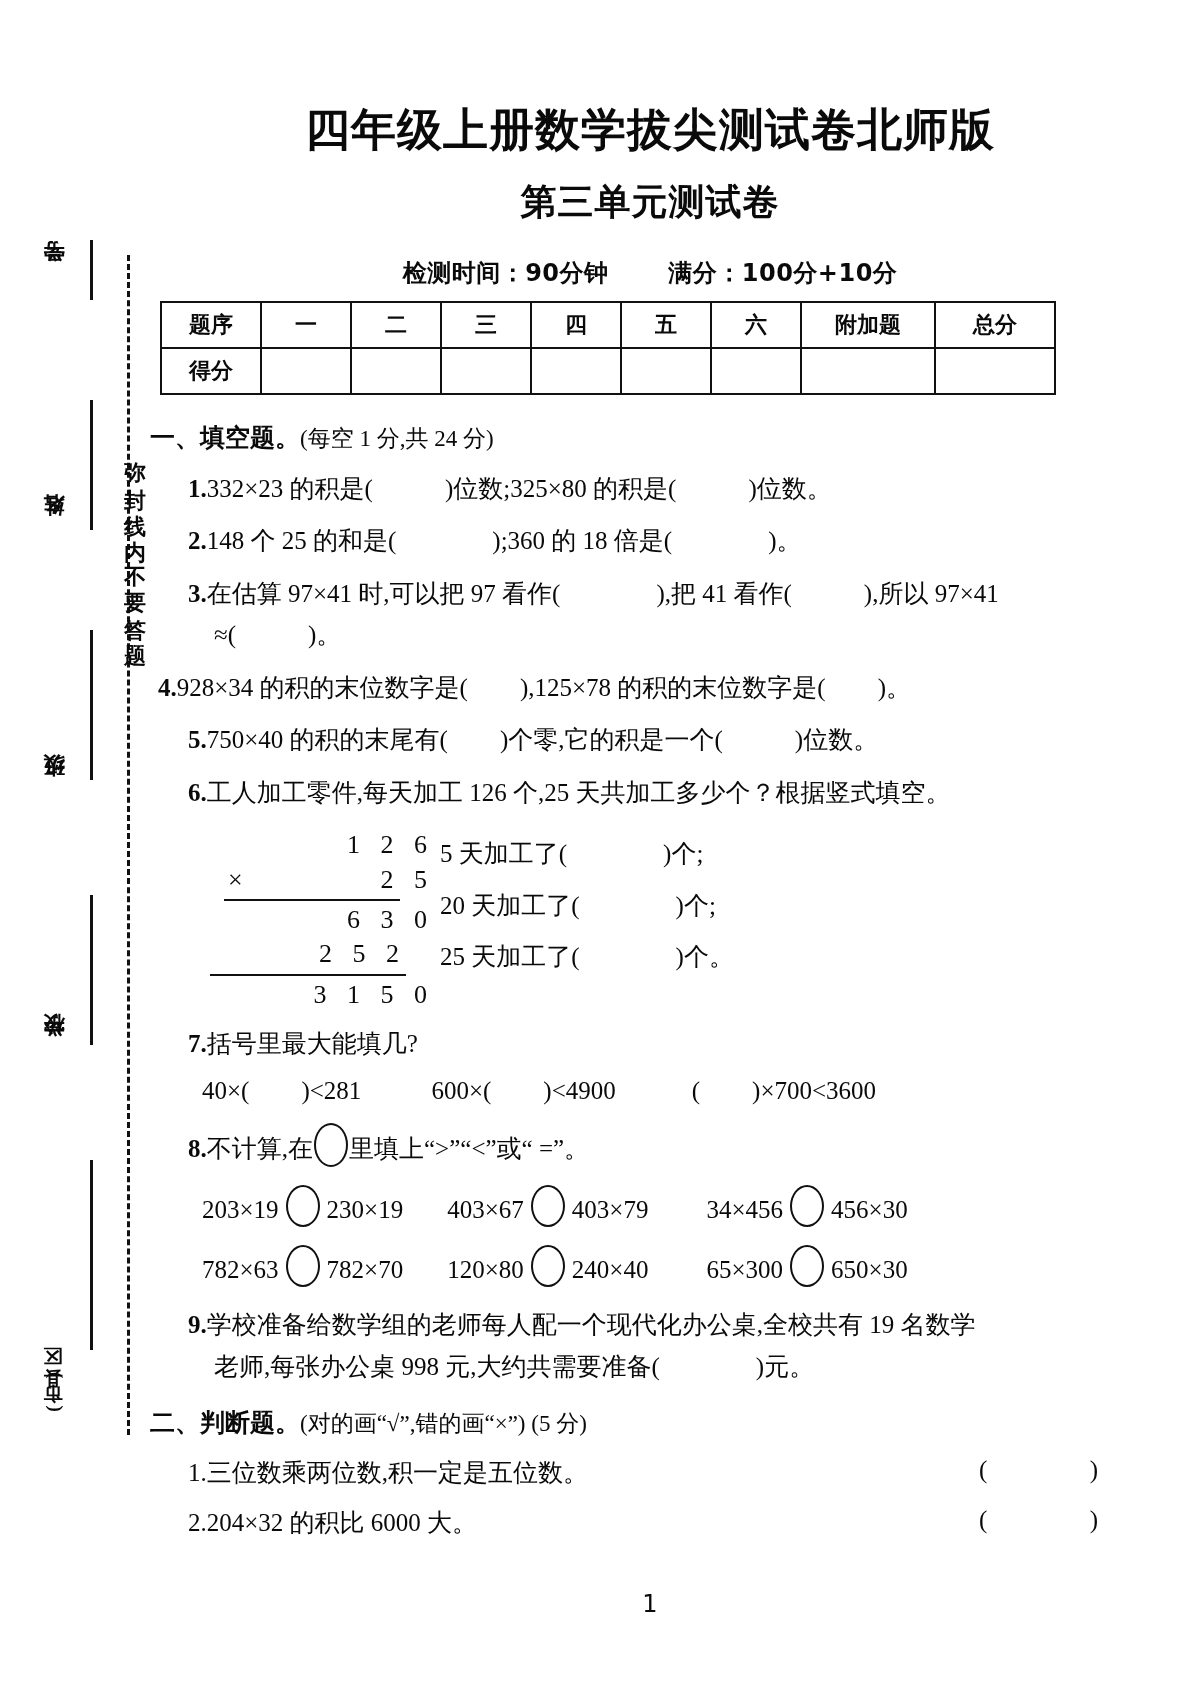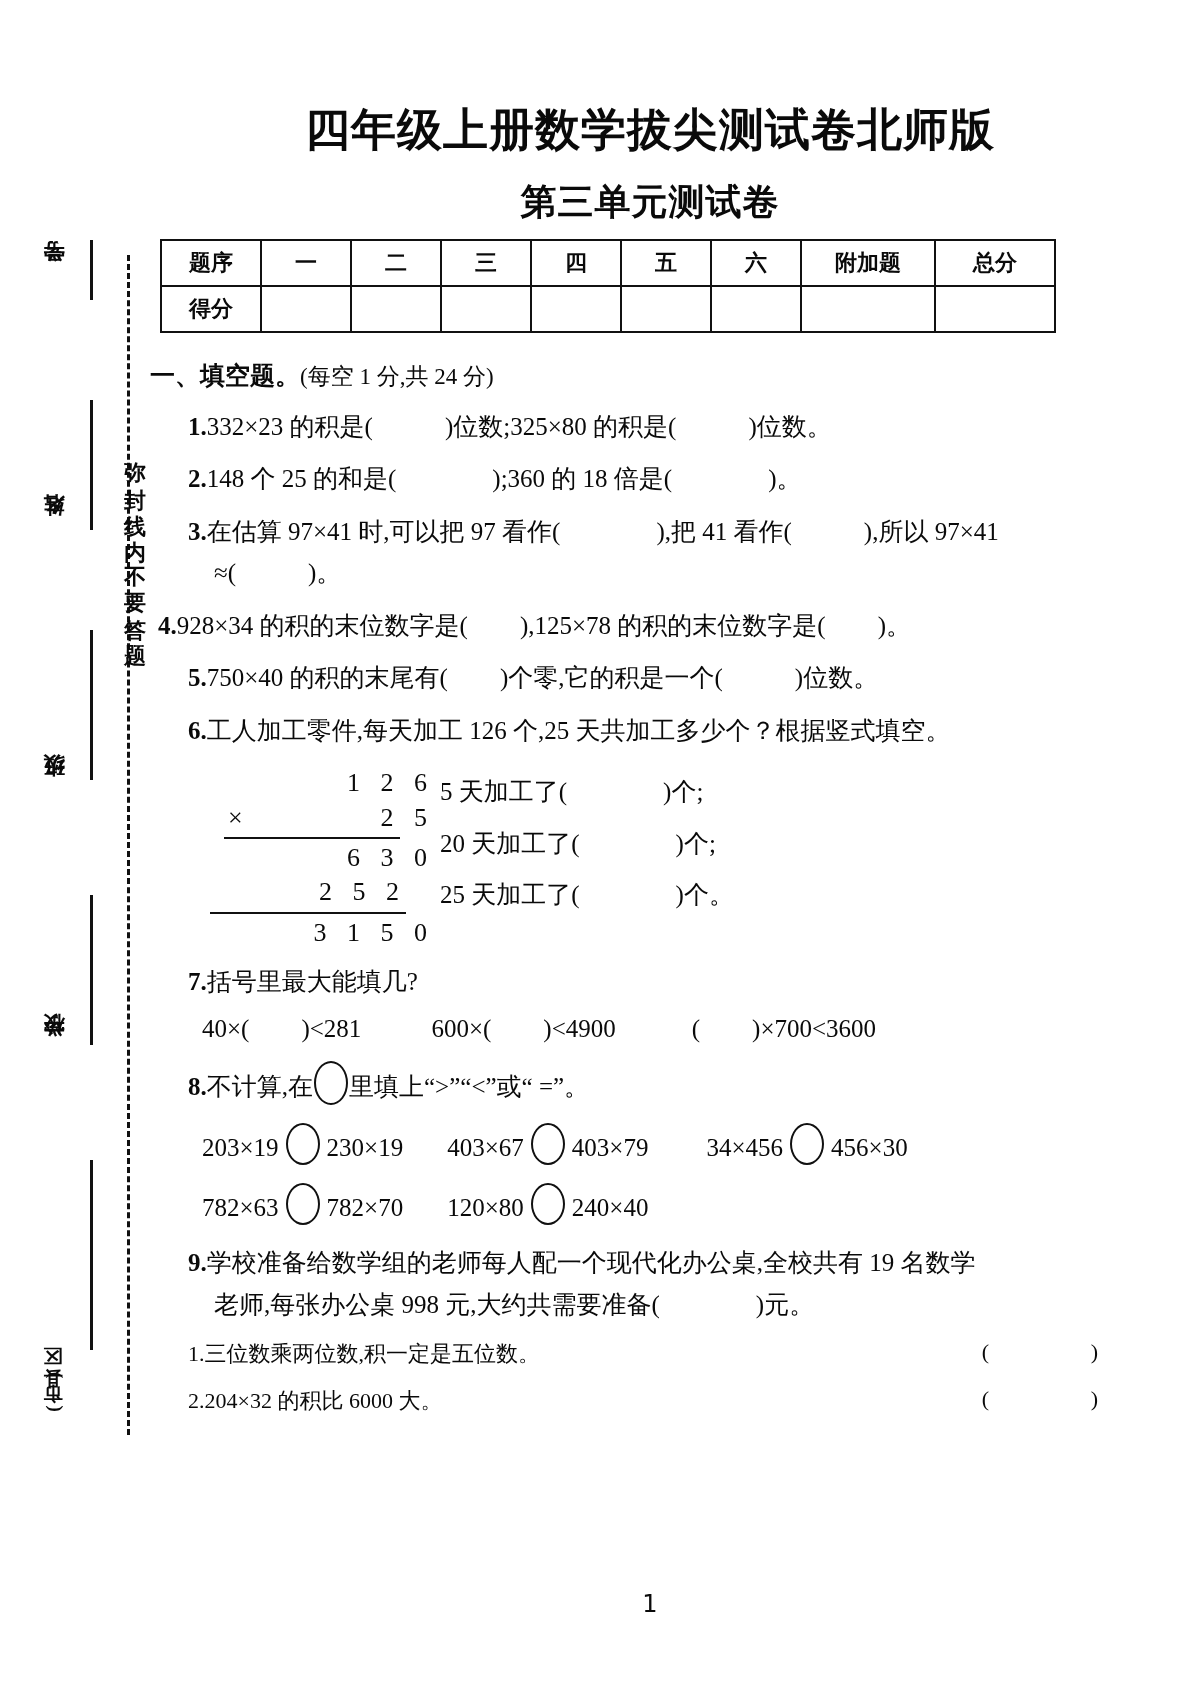--- a/index.html
+++ b/index.html
@@ -231,21 +231,21 @@
   .cmp-row {
     font-size: 25px;
     margin: 18px 0 0 52px;
     display: flex;
   }
   .cmp-item { white-space: nowrap; }
   .cmp-gap { display: inline-block; width: 44px; }
   .cmp-gap-big { display: inline-block; width: 58px; }
 
   .tf-row {
-    font-size: 22px;
+    font-size: 25px;
     margin: 17px 0 0 38px;
     display: flex;
     justify-content: space-between;
     padding-right: 4px;
   }
   .tf-paren { letter-spacing: 48px; }
 
   .page-num {
     position: absolute;
     left: 0;
@@ -279,20 +279,25 @@
     <div class="vlabel-inner" style="top:445px;">弥封线内不要答题</div>
   </div>
 
 </div>
 
 <div id="page">
 
   <div class="title-main">四年级上册数学拔尖测试卷北师版</div>
   <div class="title-sub">第三单元测试卷</div>
 
+  <div class="meta-line">
+    <span>检测时间：90分钟</span>
+    <span class="gap"></span>
+    <span>满分：100分+10分</span>
+  </div>
 
   <table class="score">
     <tbody>
         <tr>
       <td class="c-head">题序</td>
       <td class="c-n">一</td>
       <td class="c-n">二</td>
       <td class="c-n">三</td>
       <td class="c-n">四</td>
       <td class="c-n">五</td>
@@ -394,29 +399,33 @@
     <span class="cmp-item"><span>403×67</span><span class="circ"></span><span>403×79</span></span>
     <span class="cmp-gap-big"></span>
     <span class="cmp-item"><span>34×456</span><span class="circ"></span><span>456×30</span></span>
   </div>
 
   <div class="cmp-row">
     <span class="cmp-item"><span>782×63</span><span class="circ"></span><span>782×70</span></span>
     <span class="cmp-gap"></span>
     <span class="cmp-item"><span>120×80</span><span class="circ"></span><span>240×40</span></span>
     <span class="cmp-gap-big"></span>
+    <span class="cmp-item"><span>65×300</span><span class="circ"></span><span>650×30</span></span>
   </div>
 
   <div class="q" style="margin-top:20px;">
     <span class="num">9.</span><span>学校准备给数学组的老师每人配一个现代化办公桌,全校共有 19 名数学</span>
   </div>
   <div class="q2">
     <span>老师,每张办公桌 998 元,大约共需要准备(</span><span class="blank-l"></span><span>)元。</span>
   </div>
 
+  <div class="section-head" style="margin-top:22px;">
+    <span class="sec-no">二、</span><span>判断题。</span><span class="sec-note">(对的画“√”,错的画“×”) (5 分)</span>
+  </div>
 
   <div class="tf-row">
     <span><span class="num">1.</span><span>三位数乘两位数,积一定是五位数。</span></span>
     <span class="tf-paren">(     )</span>
   </div>
 
   <div class="tf-row">
     <span><span class="num">2.</span><span>204×32 的积比 6000 大。</span></span>
     <span class="tf-paren">(     )</span>
   </div>

